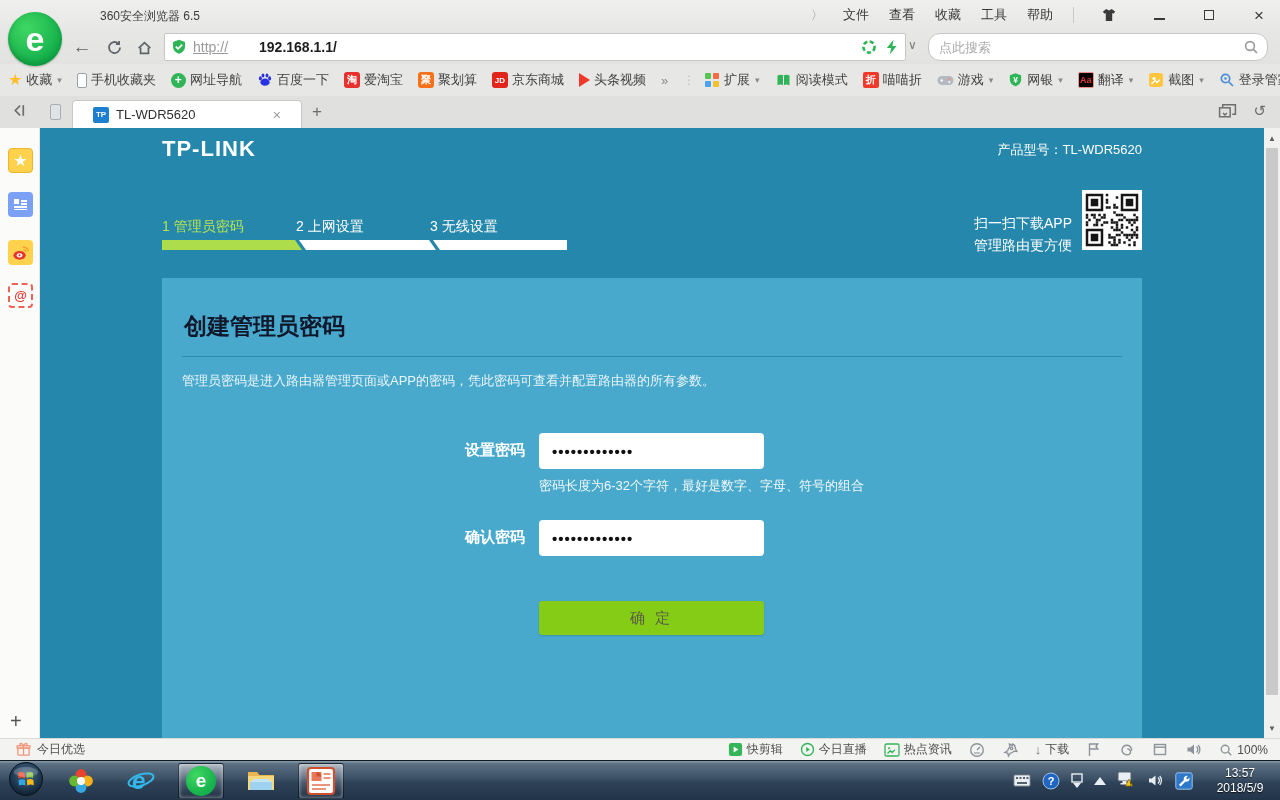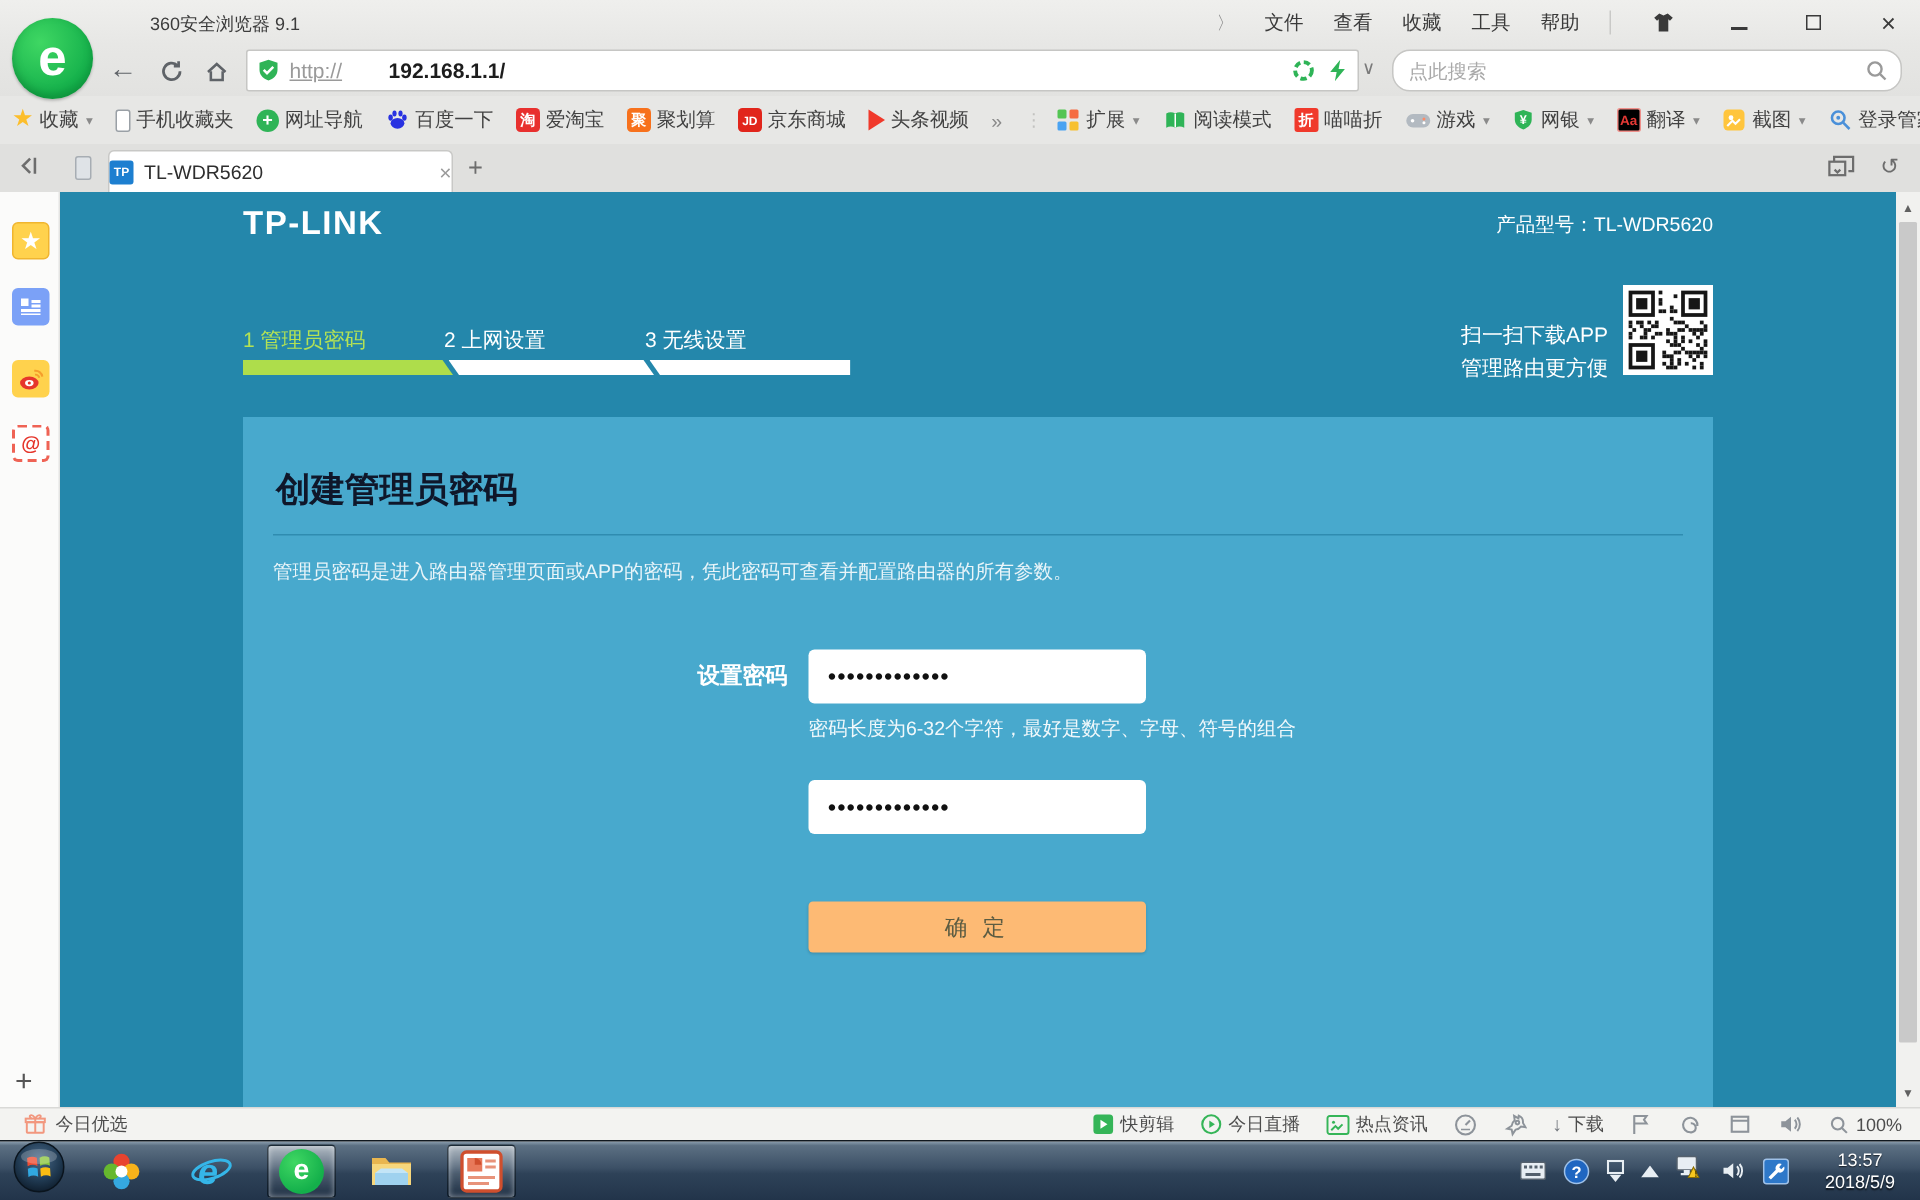--- a/index.html
+++ b/index.html
@@ -46,21 +46,21 @@
   .phone16{width:10px;height:15px;border:1.5px solid #9aa0a6;border-radius:2px;background:#fff;}
   .circle16{width:15px;height:15px;border-radius:50%;background:#2fb457;color:#fff;display:inline-flex;align-items:center;justify-content:center;font-size:12px;font-weight:bold;line-height:1;}
   .playtri{width:0;height:0;border-left:11px solid #f0392b;border-top:7px solid transparent;border-bottom:7px solid transparent;}
   .blocks{position:relative;width:15px;height:15px;}
   .blocks i{position:absolute;width:6px;height:6px;border-radius:1px;}
   .aa-box{width:16px;height:16px;border:1px solid #ef8f8a;background:#000000;color:#e53935;font-size:9px;font-weight:bold;display:inline-flex;align-items:center;justify-content:center;border-radius:2px;}
 
   
   .tabbar{position:absolute;left:0;top:96px;width:1280px;height:32px;background:#e0e0de;}
   .tab-ctl{position:absolute;top:6px;color:#6d6d6d;}
-  .tab{position:absolute;left:72px;top:4px;width:230px;height:28px;background:#fff;border:1px solid #c8c8c6;border-bottom:none;border-radius:4px 4px 0 0;display:flex;align-items:center;padding:0 0;gap:7px;}
+  .tab{position:absolute;left:72px;top:4px;width:230px;height:28px;background:#fff;border:1px solid #c8c8c6;border-bottom:none;border-radius:4px 4px 0 0;display:flex;align-items:center;padding:0 20px;gap:7px;}
   .favicon{width:16px;height:16px;border-radius:2px;background:#1d7fd0;color:#fff;font-size:8px;font-weight:bold;display:flex;align-items:center;justify-content:center;}
   .tab-title{font-size:13px;color:#2e2e2e;flex:1;}
   .tab-close{color:#9b9b9b;font-size:14px;}
   .newtab{position:absolute;left:312px;top:7px;font-size:17px;color:#6d6d6d;line-height:1;}
   .tab-right{position:absolute;right:14px;top:6px;display:flex;gap:16px;align-items:center;color:#6d6d6d;}
 
   
   .page{position:absolute;left:0;top:128px;width:1280px;height:610px;}
   .side{position:absolute;left:0;top:0;width:40px;height:610px;background:#fbfbfa;border-right:1px solid #e4e4e2;}
   .side-ico{position:absolute;left:8px;width:25px;height:25px;border-radius:4px;display:flex;align-items:center;justify-content:center;}
@@ -92,21 +92,21 @@
   .bar3{left:393px;width:134px;clip-path:polygon(0 0,100% 0,100% 100%,7px 100%);}
 
   .panel{position:absolute;left:122px;top:150px;width:980px;height:460px;background:#48a9cd;}
   .panel-title{position:absolute;left:22px;top:33px;color:#0f172a;font-size:23px;font-weight:bold;}
   .panel-divider{position:absolute;left:20px;right:20px;top:78px;height:1px;background:#2f8cb0;}
   .panel-desc{position:absolute;left:20px;top:94px;color:rgba(255,255,255,.88);font-size:13px;}
   .fld-label{position:absolute;left:0;width:363px;text-align:right;color:#fff;font-size:15px;font-weight:bold;}
   .pw-input{position:absolute;left:377px;width:225px;height:36px;border:none;border-radius:4px;background:#fff;
     padding:0 13px;font-size:15px;font-weight:bold;letter-spacing:1px;color:#111;outline:none;}
   .hint{position:absolute;left:377px;top:199px;color:rgba(255,255,255,.92);font-size:13px;}
-  .submit{position:absolute;left:377px;top:323px;width:225px;height:34px;border:none;border-radius:3px;background:#fdba74;
+  .submit{position:absolute;left:377px;top:323px;width:225px;height:34px;border:none;border-radius:3px;background:#84cc16;
     color:#5c5c42;font-size:15px;letter-spacing:3px;box-shadow:0 1px 2px rgba(0,0,0,.15);}
 
   .vscroll{position:absolute;right:0;top:0;width:16px;height:610px;background:#f1f1ef;}
   .vs-arrow{position:absolute;left:0;width:16px;height:16px;display:flex;align-items:center;justify-content:center;color:#606060;font-size:8px;}
   .vs-thumb{position:absolute;left:2px;top:20px;width:12px;height:547px;background:#c9c9c9;border-radius:1px;}
 
   
   .statusbar{position:absolute;left:0;top:738px;width:1280px;height:22px;background:#f3f3f1;border-top:1px solid #d9d9d7;display:flex;align-items:center;font-size:12px;color:#4d4d4d;}
   .sb-left{display:flex;align-items:center;gap:6px;margin-left:16px;}
   .sb-right{margin-left:auto;display:flex;align-items:center;gap:17px;margin-right:12px;}
@@ -125,21 +125,21 @@
   .e-icon{width:30px;height:30px;border-radius:50%;background:radial-gradient(circle at 35% 30%,#3fd763,#14b04b 70%);
     color:#fff;font-weight:bold;font-size:19px;display:flex;align-items:center;justify-content:center;}
 </style>
 </head>
 <body>
 
 <div class="screen">
 
   <div class="titlebar">
     <div class="app-logo">e</div>
-    <span class="app-title">360安全浏览器 9.1</span>
+    <span class="app-title">360安全浏览器 6.5</span>
     <div class="menubar">
       <span class="glyph">〉</span>
       <span class="menu-item">文件</span>
       <span class="menu-item">查看</span>
       <span class="menu-item">收藏</span>
       <span class="menu-item">工具</span>
       <span class="menu-item">帮助</span>
       <span class="win-sep"></span>
       <span class="win-btn">
         <svg width="16" height="16" viewBox="0 0 16 16">
@@ -484,20 +484,21 @@
 
       <div class="panel">
         <div class="panel-title">创建管理员密码</div>
         <div class="panel-divider"></div>
         <div class="panel-desc">管理员密码是进入路由器管理页面或APP的密码，凭此密码可查看并配置路由器的所有参数。</div>
 
         <span class="fld-label" style="top:163px;">设置密码</span>
         <input class="pw-input" style="top: 155px;" type="text" value="•••••••••••••">
         <div class="hint">密码长度为6-32个字符，最好是数字、字母、符号的组合</div>
 
+        <span class="fld-label" style="top:250px;">确认密码</span>
         <input class="pw-input" style="top: 242px;" type="text" value="•••••••••••••">
 
         <button class="submit">确 定</button>
       </div>
     </div>
 
     <div class="vscroll">
       <span class="vs-arrow" style="top:2px;">▲</span>
       <span class="vs-thumb"></span>
       <span class="vs-arrow" style="bottom:2px;">▼</span>

